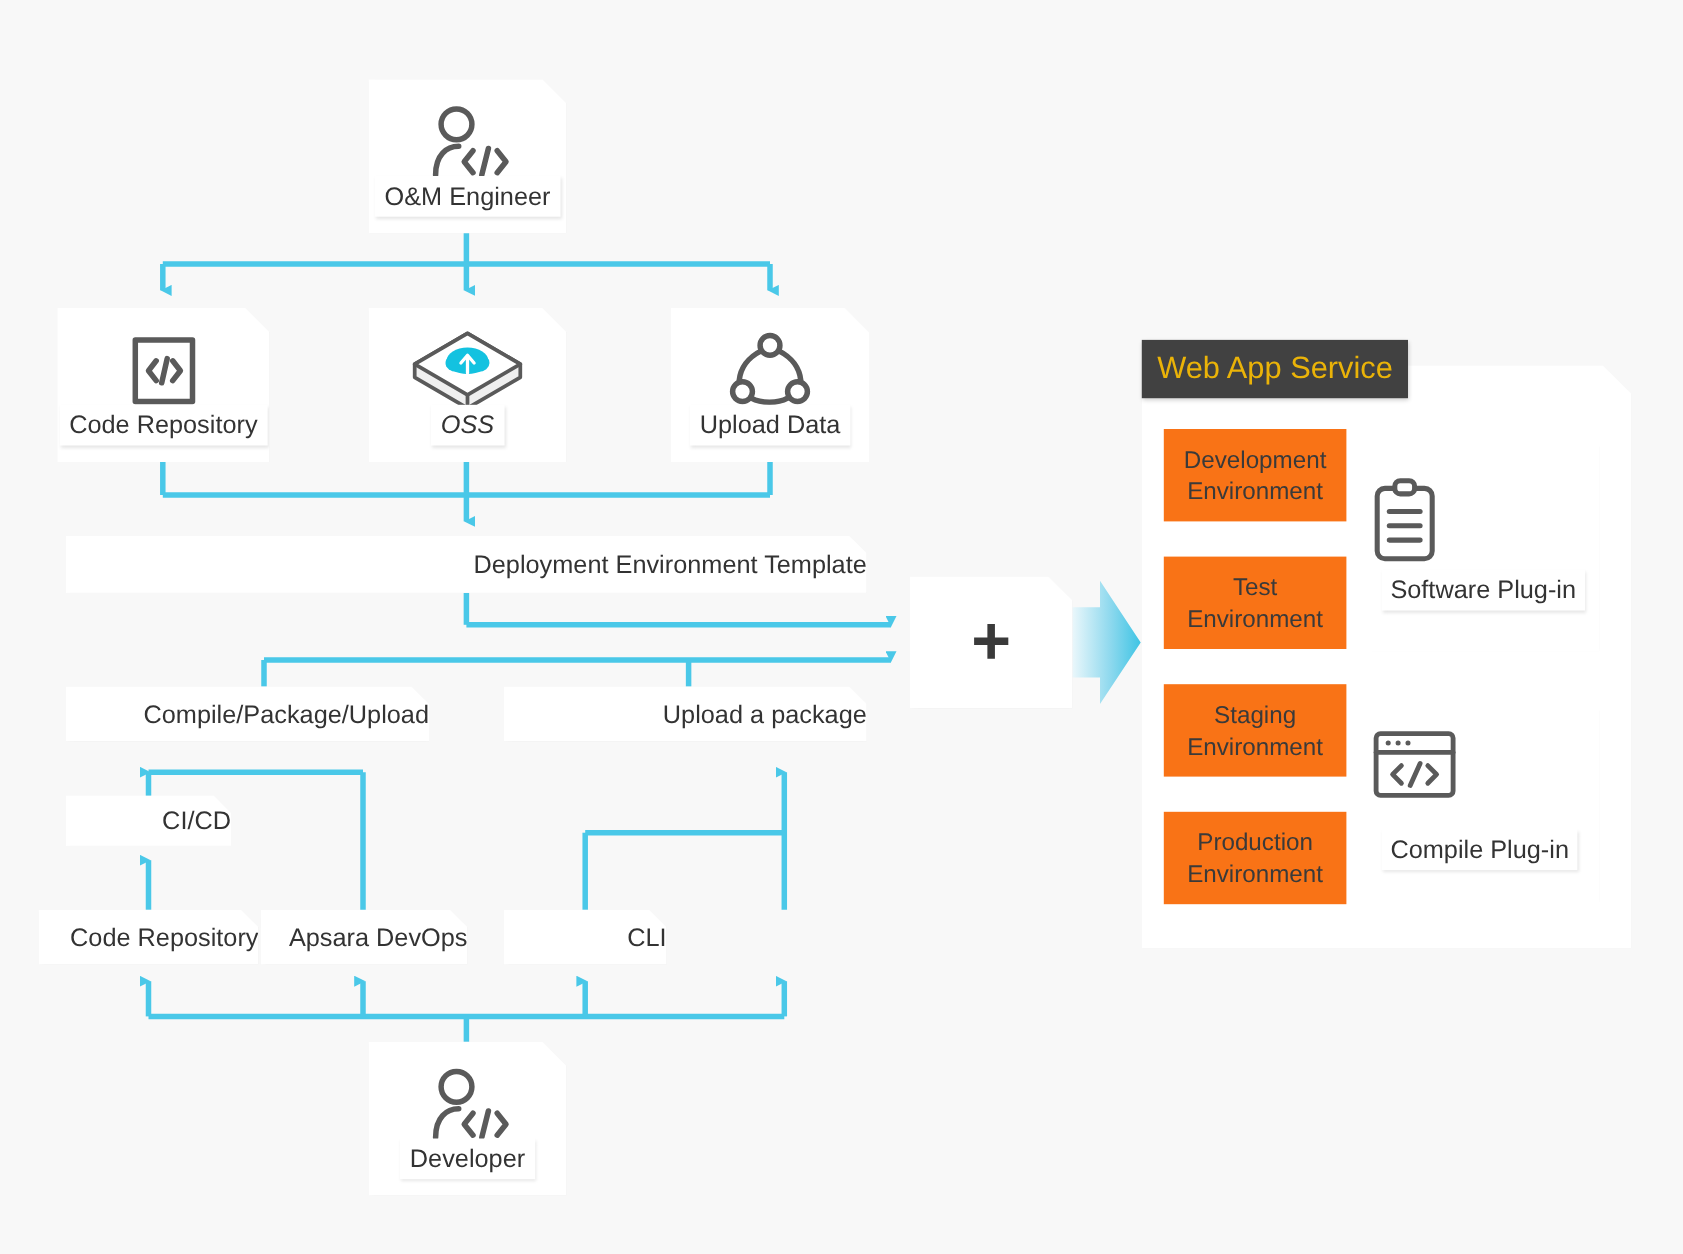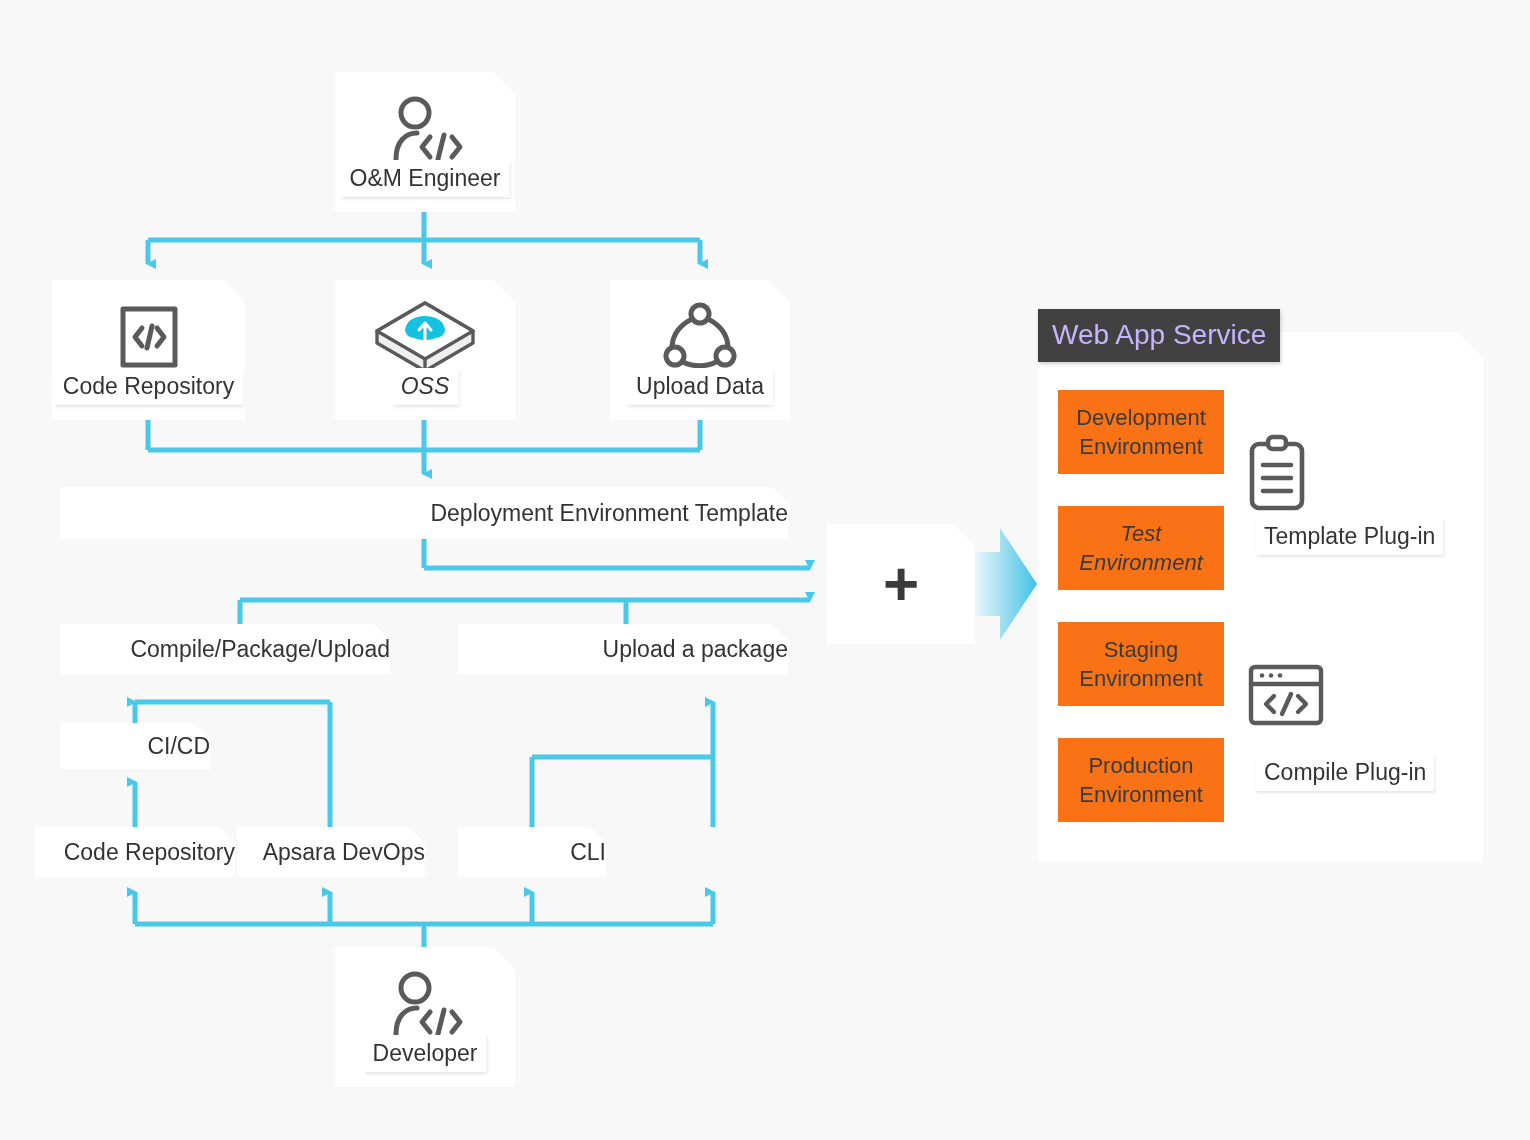--- a/index.html
+++ b/index.html
@@ -91,21 +91,21 @@
     z-index: 2;
     background: #ffffff;
     -webkit-clip-path: polygon(0 0, calc(100% - 26px) 0, 100% 26px, 100% 100%, 0 100%);
     clip-path: polygon(0 0, calc(100% - 26px) 0, 100% 26px, 100% 100%, 0 100%);
     filter: drop-shadow(2px 3px 4px rgba(0,0,0,0.14));
   }
   #webapp-title {
     position: absolute;
     z-index: 4;
     background: #414141;
-    color: #c4b5fd;
+    color: #eab308;
     font-size: 28px;
     line-height: 1;
     white-space: nowrap;
     padding: 12px 14px 13px 14px;
     box-shadow: 1px 2px 4px rgba(0,0,0,0.20);
   }
   .env-chip {
     position: absolute;
     z-index: 3;
     background: #f97316;
@@ -312,21 +312,21 @@
   </div>
 
   <div id="webapp-container" style="left:1038px; top:320px; width:445px; height:530px;"></div>
 
   <div id="webapp-title" style="left:1038px; top:297px;">Web App Service</div>
 
   <div class="env-chip" style="left:1058px; top:378px; width:166px; height:84px;">
     <span>Development</span>
     <span>Environment</span>
   </div>
-  <div class="env-chip" style="left:1058px; top:494px; width:166px; height:84px;font-style:italic;">
+  <div class="env-chip" style="left:1058px; top:494px; width:166px; height:84px;">
     <span>Test</span>
     <span>Environment</span>
   </div>
   <div class="env-chip" style="left:1058px; top:610px; width:166px; height:84px;">
     <span>Staging</span>
     <span>Environment</span>
   </div>
   <div class="env-chip" style="left:1058px; top:726px; width:166px; height:84px;">
     <span>Production</span>
     <span>Environment</span>
@@ -336,21 +336,21 @@
     <div class="glyph" style="position:absolute; left:0; top:50px; width:100%; height:86px;">
       <svg width="62" height="80" viewBox="0 0 62 80" fill="none" stroke="#5a5a5a" stroke-width="4.6" stroke-linecap="round" stroke-linejoin="round">
         <rect x="6" y="10" width="50" height="64" rx="7"></rect>
         <rect x="22" y="3" width="18" height="12" rx="5" fill="#ffffff"></rect>
         <path d="M17 31 L45 31"></path>
         <path d="M17 44 L45 44"></path>
         <path d="M17 57 L45 57"></path>
       </svg>
     </div>
   </div>
-  <div class="plug-label" style="left:1256px; top:506px;">Template Plug-in</div>
+  <div class="plug-label" style="left:1256px; top:506px;">Software Plug-in</div>
 
   <div class="node" style="left:1246px; top:612px; width:208px; height:196px;">
     <div class="glyph" style="position:absolute; left:0; top:38px; width:100%; height:80px;">
       <svg width="80" height="66" viewBox="0 0 80 66" fill="none" stroke="#5a5a5a" stroke-width="4.4" stroke-linecap="round" stroke-linejoin="round">
         <rect x="5" y="5" width="70" height="56" rx="4"></rect>
         <path d="M5 22 L75 22"></path>
         <circle cx="16" cy="13.5" r="2.3" fill="#5a5a5a" stroke="none"></circle>
         <circle cx="25" cy="13.5" r="2.3" fill="#5a5a5a" stroke="none"></circle>
         <circle cx="34" cy="13.5" r="2.3" fill="#5a5a5a" stroke="none"></circle>
         <path d="M28 34 L20 42 L28 50"></path>

